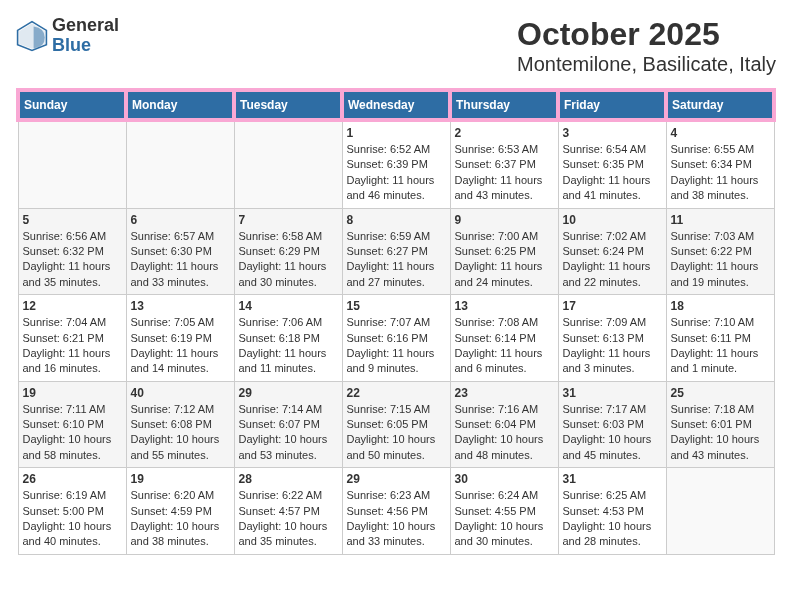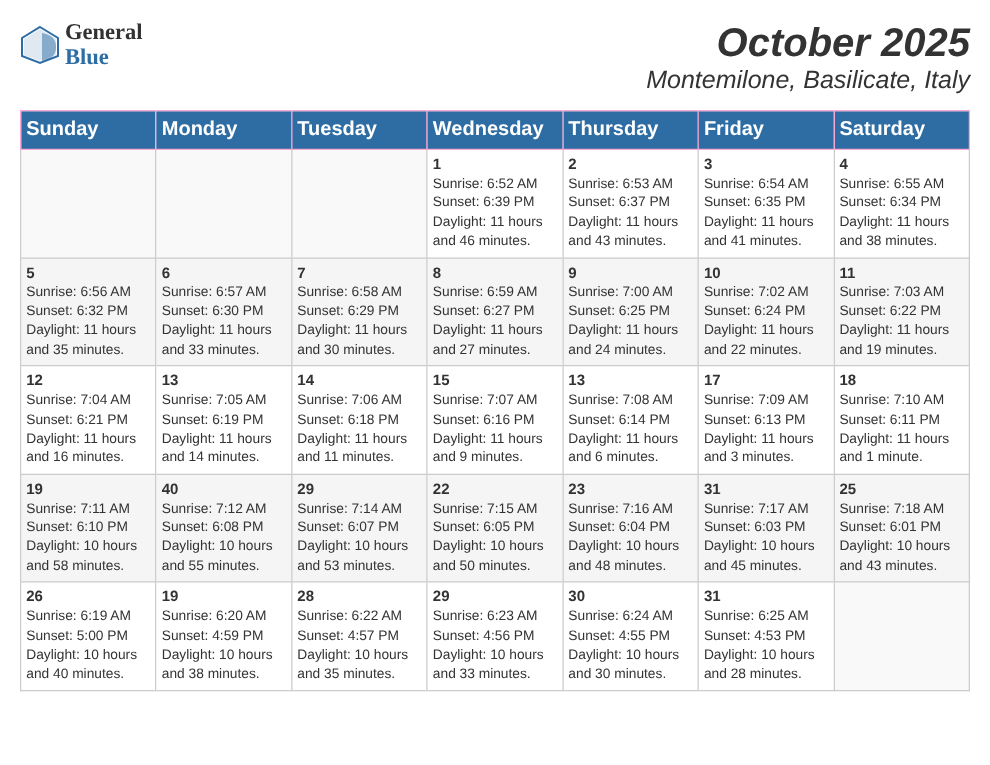--- a/index.html
+++ b/index.html
@@ -18,54 +18,52 @@
     }
     .logo {
       display: flex;
       align-items: center;
       gap: 4px;
     }
     .logo-text {
       font-size: 18px;
       font-weight: bold;
       line-height: 1.1;
-      font-family: Liberation Serif, serif;
     }
     .logo-text .general { color: #333; }
     .logo-text .blue { color: #2e6da4; }
     .logo-icon {
       width: 32px;
       height: 32px;
     }
     .title-block {
-      text-align: right;
-      font-style: italic;
+      text-align: left;
     }
     .month-title {
       font-size: 32px;
       font-weight: bold;
       color: #333;
     }
     .subtitle {
       font-size: 20px;
       color: #333;
     }
     table {
       width: 100%;
       border-collapse: collapse;
       font-size: 11px;
     }
     thead tr th {
       background: #2e6da4;
       color: #fff;
       padding: 6px 4px;
       text-align: left;
-      font-size: 16px;
-      font-weight: bold;
-      border: 1px solid #f9a8d4;
+      font-size: 12px;
+      font-weight: bold;
+      border: 4px solid #f9a8d4;
     }
     tbody tr td {
       border: 1px solid #ccc;
       vertical-align: top;
       padding: 4px 4px;
       width: calc(100% / 7);
       min-height: 80px;
       height: 80px;
       background: #fff;
     }

